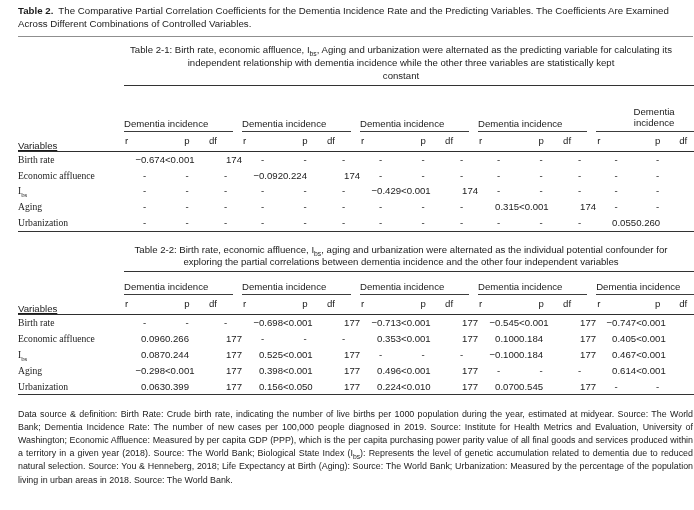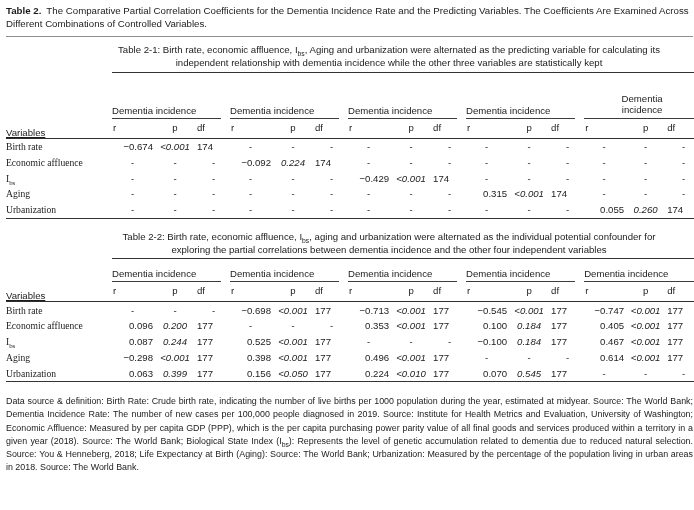--- a/index.html
+++ b/index.html
@@ -2,21 +2,21 @@
 <html><head>
 <meta charset="utf-8">
 <style>
   html,body{margin:0;padding:0;background:#ffffff;}
   body{
     width:694px;height:510px;overflow:hidden;
     font-family:"Liberation Sans", sans-serif;
     color:#1b1b1b;
     -webkit-text-size-adjust:none;
   }
-  .page{width:694px;box-sizing:border-box;padding:4px 1px 0 6px;}
+  .page{width:694px;box-sizing:border-box;padding:4px 1px 0 18px;}
 
   
   .main-title{font-size:9.7px;line-height:13.4px;letter-spacing:0;}
   .main-title b{margin-right:5px;}
   .title-rule{border:none;border-top:1.5px solid #8f8f8f;margin:5.5px 0 0 0;}
 
   
   .caption{
     margin:7px 0 0 97px;
     width:572px;
@@ -55,22 +55,22 @@
     border-bottom:1.8px solid #2e2e2e;
     padding:3px 0 5px 0;
   }
   .h-r{text-align:left;padding-left:1px !important;}
   .h-p{text-align:center;}
   .h-df{text-align:left;padding-right:3px !important;}
 
   tbody th.rowlabel{text-align:left;padding:2.2px 0;line-height:11.4px;font-family:Liberation Serif, serif;}
   tbody td{padding:2.2px 0;line-height:11.4px;}
   td.c-r{text-align:right;padding-right:1px;margin-top:28px;}
-  td.c-p{text-align:center;padding-right:1px;font-style:italic;}
-  td.c-df{text-align:left;padding-right:3px;}
+  td.c-p{text-align:left;padding-right:1px;}
+  td.c-df{text-align:right;padding-right:3px;}
   td.dash{text-align:center;}
   tbody tr:last-child td, tbody tr:last-child th{border-bottom:1.5px solid #333;}
 
   sub.subsc{font-size:6.8px;line-height:0;}
 
   
   .footnote{
     margin-top:13px;
     font-size:8.9px;line-height:13.1px;
     text-align:justify;
@@ -83,20 +83,21 @@
 
 <div class="page">
 
   <div class="main-title">
     <b>Table 2.</b><span>The Comparative Partial Correlation Coefficients for the Dementia Incidence Rate and the Predicting Variables. The Coefficients Are Examined Across Different Combinations of Controlled Variables.</span>
   </div>
   <hr class="title-rule">
 
   <div class="caption">
     <span>Table 2-1: Birth rate, economic affluence, I</span><sub class="subsc">bs</sub><span>, Aging and urbanization were alternated as the predicting variable for calculating its independent relationship with dementia incidence while the other three variables are statistically kept</span>
+    <span class="tail">constant</span>
   </div>
 
   <table class="ctable" id="t1">
     <colgroup>
       <col style="width:106px">
       <col style="width:41px">
         <col style="width:44px">
         <col style="width:33px">
       <col style="width:41px">
         <col style="width:44px">
@@ -317,21 +318,21 @@
           <td class="c-r">−0.545</td>
           <td class="c-p">&lt;0.001</td>
           <td class="c-df">177</td>
           <td class="c-r">−0.747</td>
           <td class="c-p">&lt;0.001</td>
           <td class="c-df">177</td>
         </tr>
         <tr>
           <th class="rowlabel"><span>Economic affluence</span></th>
           <td class="c-r">0.096</td>
-          <td class="c-p">0.200</td>
+          <td class="c-p">0.266</td>
           <td class="c-df">177</td>
           <td class="dash">-</td>
           <td class="dash">-</td>
           <td class="dash">-</td>
           <td class="c-r">0.353</td>
           <td class="c-p">&lt;0.001</td>
           <td class="c-df">177</td>
           <td class="c-r">0.100</td>
           <td class="c-p">0.184</td>
           <td class="c-df">177</td>

